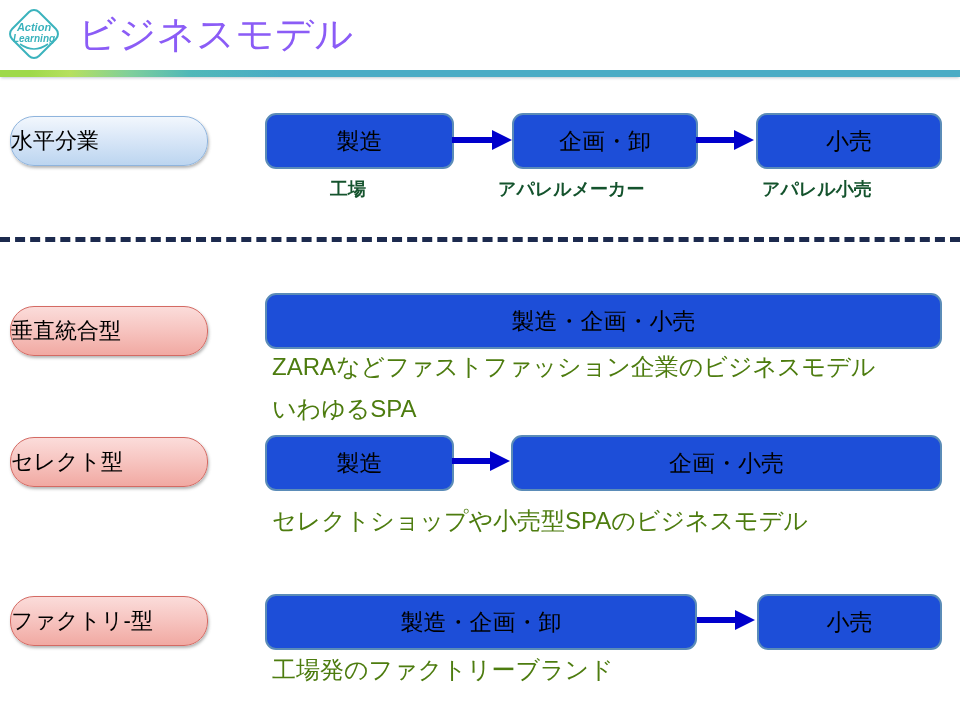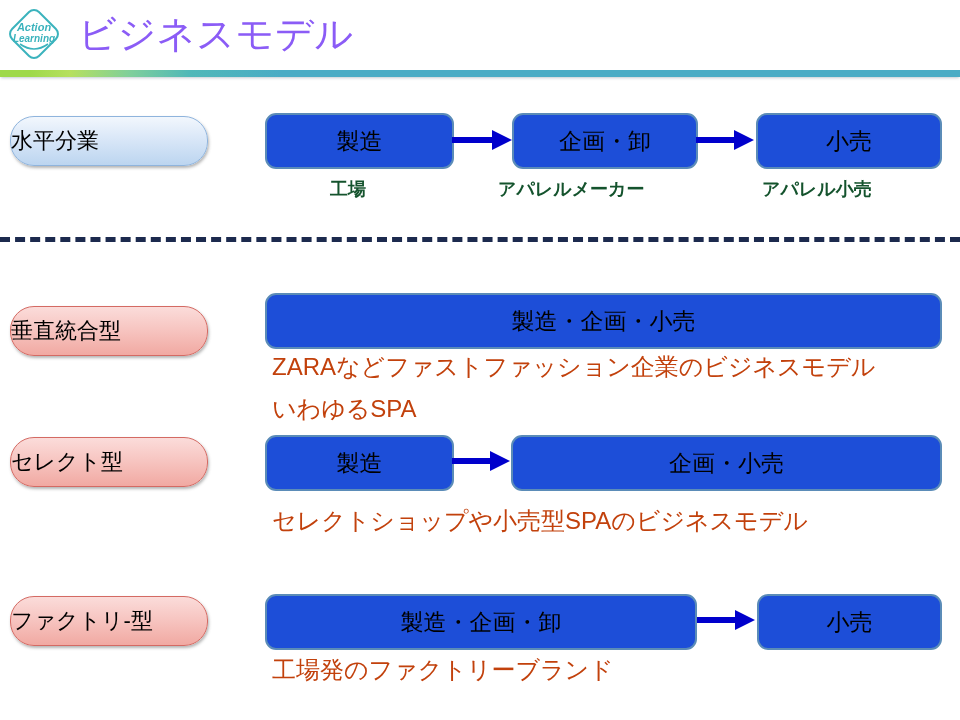--- a/index.html
+++ b/index.html
@@ -108,21 +108,21 @@
     position: absolute;
     font-size: 18px;
     color: #14532d;
     white-space: nowrap;
     font-weight: bold;
   }
   .note {
     position: absolute;
     font-size: 24px;
     line-height: 30px;
-    color: #c2410c;
+    color: #4d7c0f;
     white-space: pre;
   }
 </style>
 </head>
 <body>
 
 <div id="slide-header">
 
   <div id="brand-logo">
     <svg width="60" height="60" viewBox="0 0 60 60" aria-hidden="true">

